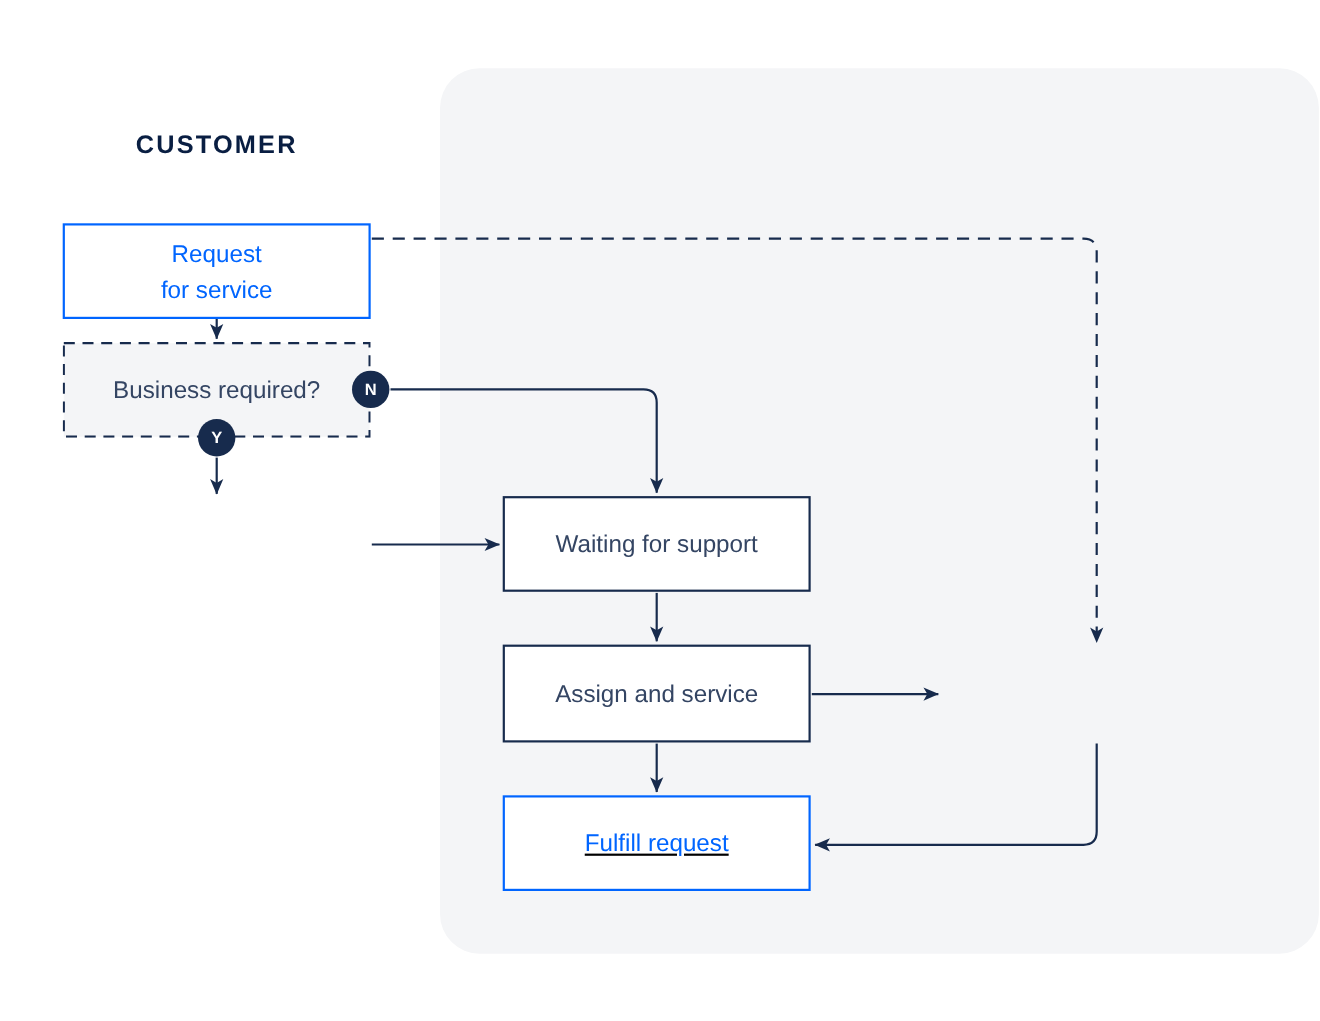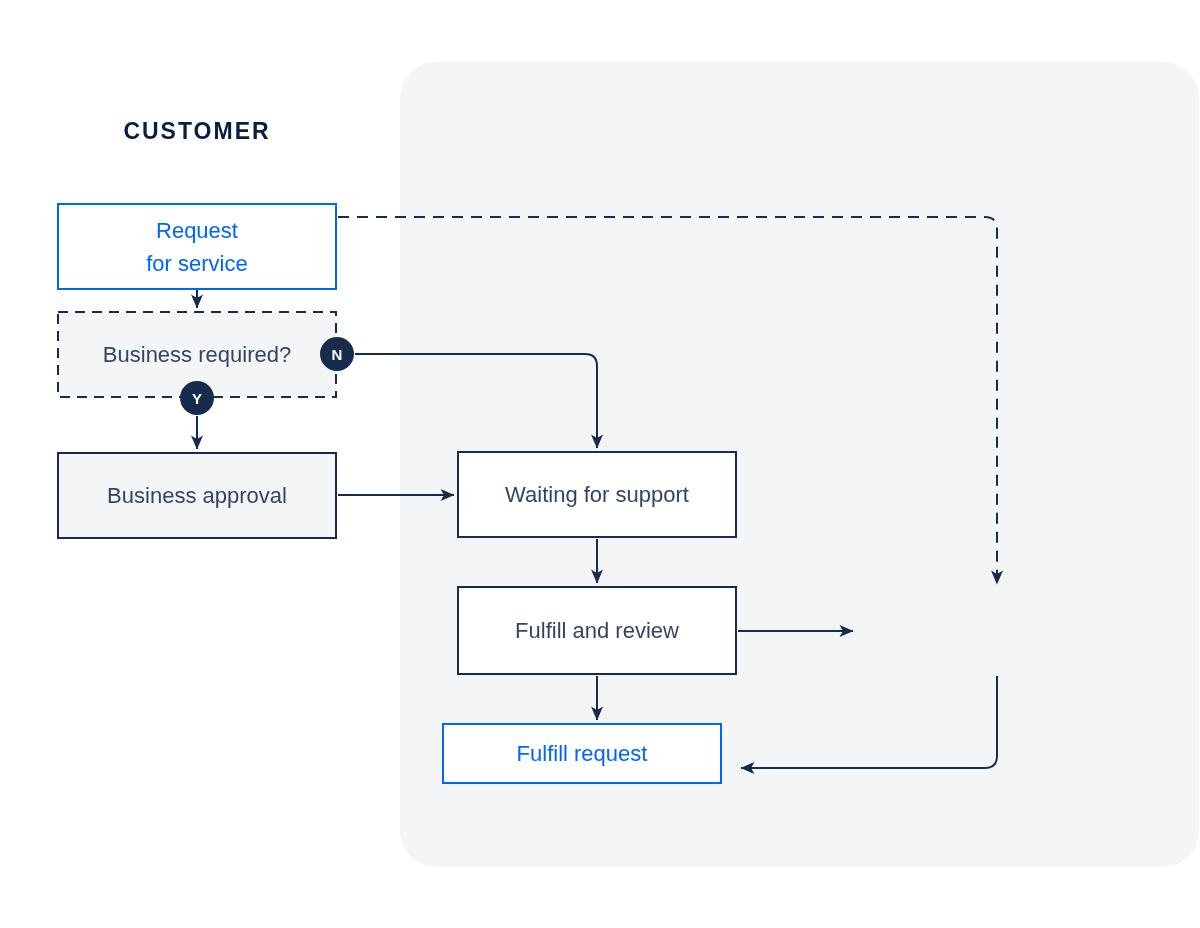--- a/index.html
+++ b/index.html
@@ -79,33 +79,30 @@
 for service</span>
   </div>
 
   <div class="node" style="left:57px; top:311px; width:280px; height:87px;">
     <svg class="dash" viewBox="0 0 280 87" preserveAspectRatio="none" aria-hidden="true">
       <rect class="fill-gray" x="1" y="1" width="278" height="85"></rect>
     </svg>
     <span class="lbl">Business required?</span>
   </div>
 
-  <div class="node node-solid node-gray" style="left:57px; top:452px; width:280px; height:87px;">
-    <span class="lbl">Business approval</span>
-  </div>
 
   <div class="node node-solid" style="left:457px; top:451px; width:280px; height:87px;align-items:center;">
     <span class="lbl">Waiting for support</span>
   </div>
 
   <div class="node node-solid" style="left:457px; top:586px; width:280px; height:89px;">
-    <span class="lbl">Fulfill and review</span>
+    <span class="lbl">Assign and service</span>
   </div>
 
 
-  <div class="node node-blue" style="left:442px; top:723px; width:280px; height:61px;">
+  <div class="node node-blue" style="left:457px; top:723px; width:280px; height:87px;text-decoration:underline;">
     <span class="lbl">Fulfill request</span>
   </div>
 
   <div class="badge" style="left:320px; top:337px;">N</div>
   <div class="badge" style="left:180px; top:381px;">Y</div>
 
 </div>
 
 </body></html>

